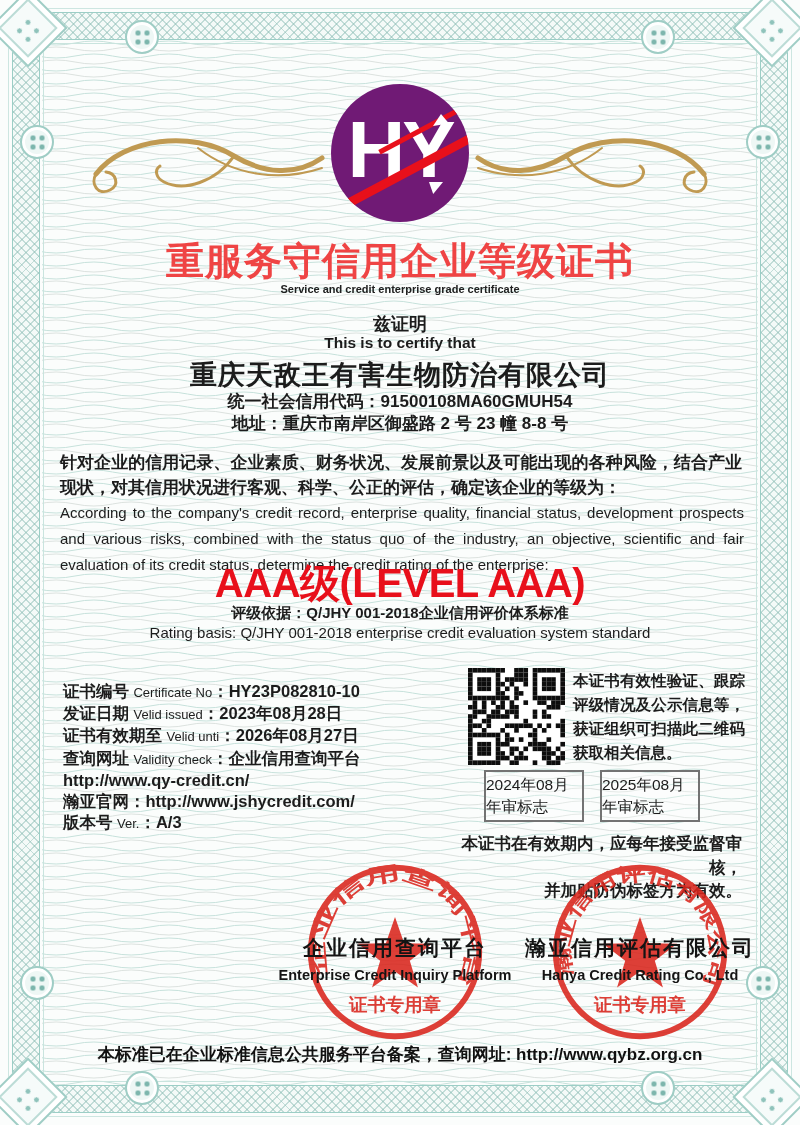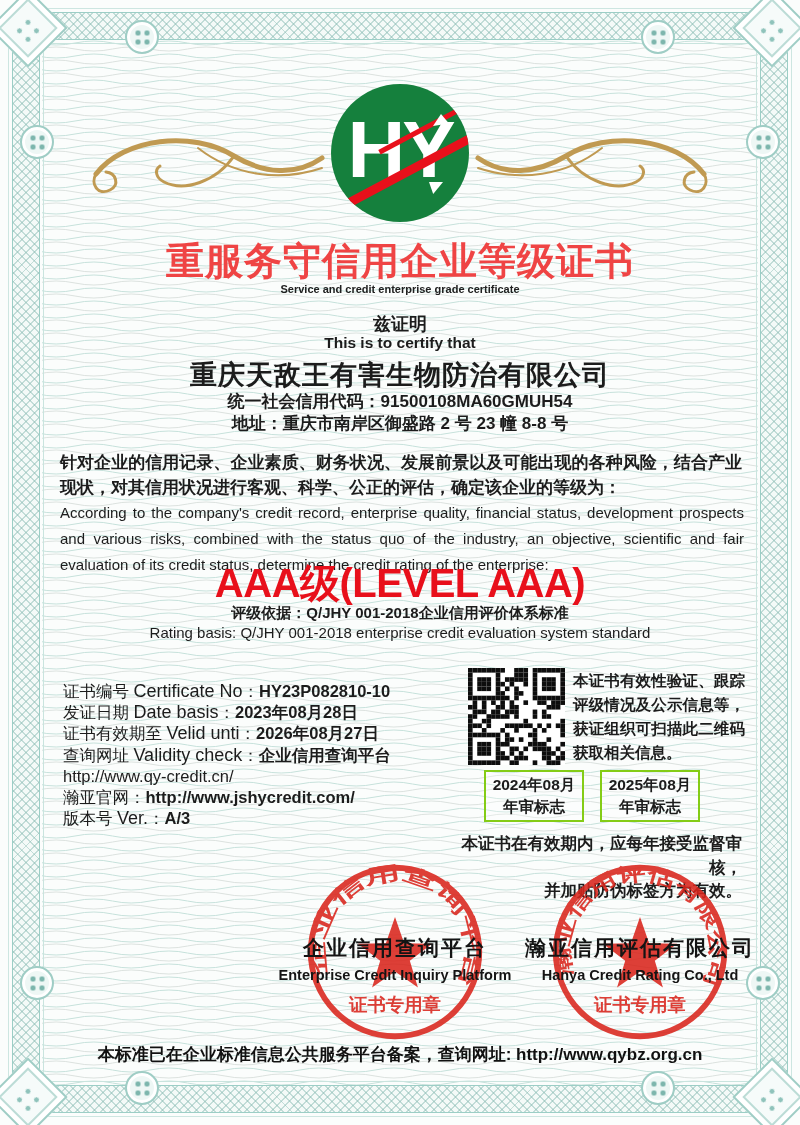--- a/index.html
+++ b/index.html
@@ -34,21 +34,21 @@
   .br1{right:20px;top:125px}.br2{right:20px;bottom:125px}
   .waves{position:absolute;left:0;top:0;}
   
   .content{position:absolute;inset:0;}
   .abs{position:absolute;}
   .ctr{left:0;right:0;text-align:center;}
   .copyright{left:372px;top:59px;font-size:13px;color:#2f2f2f;font-weight:600;}
   .flourish{left:88px;top:118px;}
   .flourish.fr{left:472px;transform:scaleX(-1);}
   .logo-circle{left:331px;top:84px;width:138px;height:138px;border-radius:50%;
-    background:#15803d;overflow:hidden;}
+    background:#701a75;overflow:hidden;}
   .hy-wrap{position:absolute;inset:0;display:flex;align-items:center;justify-content:center;}
   .hy{font-size:80px;font-weight:900;color:#fff;letter-spacing:-3px;transform:translateY(-3px);}
   .crack{position:absolute;background:#e8101b;}
   .c1{width:170px;height:9px;left:-10px;top:84px;transform:rotate(-28deg);}
   .c2{width:110px;height:5px;left:42px;top:40px;transform:rotate(-28deg);}
   .c3{width:70px;height:4px;left:-6px;top:110px;transform:rotate(-28deg);}
   .shard{position:absolute;background:#fff;}
   .s1{clip-path:polygon(0 0,100% 30%,20% 100%);width:18px;height:14px;left:22px;top:58px;}
   .s2{clip-path:polygon(0 100%,50% 0,100% 80%);width:16px;height:12px;left:102px;top:30px;}
   .s3{clip-path:polygon(0 0,100% 0,30% 100%);width:14px;height:12px;left:98px;top:98px;}
@@ -59,27 +59,27 @@
   .company{top:357px;font-size:27px;font-weight:800;letter-spacing:1px;}
   .credit-code{top:390px;font-size:17px;font-weight:600;}
   .address{top:412px;font-size:17px;font-weight:600;}
   .para-zh{top:451px;left:60px;width:682px;font-size:17px;font-weight:600;line-height:24.5px;text-align:justify;}
   .para-en{top:500px;left:60px;width:684px;font-size:15px;font-weight:500;line-height:26px;text-align:justify;}
   .grade{top:556px;font-size:40px;font-weight:800;color:#e8101b;letter-spacing:-.5px;}
   .basis-zh{top:604px;font-size:15px;font-weight:600;}
   .basis-en{top:624px;font-size:15px;font-weight:500;}
   .details{top:681px;left:63px;width:400px;}
   .drow{line-height:20.2px;white-space:nowrap;}
-  .lz{font-size:16.5px;font-weight:400;}
-  .le{font-size:18px;font-weight:500;}
+  .lz{font-size:16.5px;font-weight:700;}
+  .le{font-size:13px;font-weight:500;}
   .val{font-size:16.5px;font-weight:600;}
   .qr-box{left:468px;top:668px;width:97px;height:97px;background:#fff;}
   .qr-note{left:573px;top:670px;width:172px;font-size:15.5px;font-weight:600;line-height:24px;text-align:justify;font-family:Liberation Mono, monospace;}
-  .rbox{top:770px;height:46px;border:2px solid #84cc16;text-align:center;
-        font-size:15.5px;font-weight:700;line-height:22px;padding-top:2px;background:rgba(255,255,255,.25);}
+  .rbox{top:770px;height:46px;border:2px solid #737373;
+        font-size:15.5px;font-weight:400;line-height:22px;padding-top:2px;background:rgba(255,255,255,.25);}
   .rbox.b1{left:484px;width:96px;}
   .rbox.b2{left:600px;width:96px;}
   .validity{left:430px;top:832px;width:312px;text-align:right;font-size:16.5px;font-weight:600;line-height:23.5px;}
   .seal{position:absolute;width:184px;height:184px;opacity:.88;z-index:1;}
   .seal.sl{left:303px;top:860px;}
   .seal.sr{left:548px;top:860px;}
   .org{top:934px;text-align:center;z-index:2;}
   .org.ol{left:278px;width:234px;}
   .org.or{left:518px;width:244px;}
   .org-zh{font-size:21px;font-weight:800;letter-spacing:2px;color:#141414;}
@@ -167,21 +167,21 @@
     <div class="abs ctr basis-zh">评级依据：Q/JHY 001-2018企业信用评价体系标准</div>
     <div class="abs ctr basis-en">Rating basis: Q/JHY 001-2018 enterprise credit evaluation system standard</div>
 
     <div class="abs details">
       <div class="drow">
         <span class="lz">证书编号</span>
         <span class="le">Certificate No</span><span class="lz">：</span><span class="val">HY23P082810-10</span>
       </div>
       <div class="drow">
         <span class="lz">发证日期</span>
-        <span class="le">Date basis</span><span class="lz">：</span><span class="val">2023年08月28日</span>
+        <span class="le">Velid issued</span><span class="lz">：</span><span class="val">2023年08月28日</span>
       </div>
       <div class="drow">
         <span class="lz">证书有效期至</span>
         <span class="le">Velid unti</span><span class="lz">：</span><span class="val">2026年08月27日</span>
       </div>
       <div class="drow">
         <span class="lz">查询网址</span>
         <span class="le">Validity check</span><span class="lz">：</span><span class="val">企业信用查询平台</span>
       </div>
       <div class="drow">

